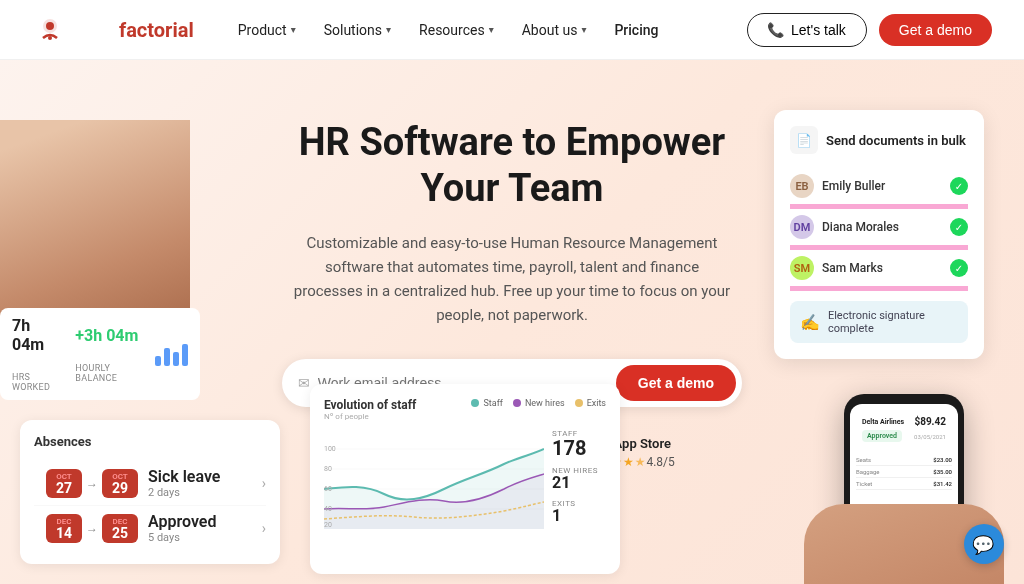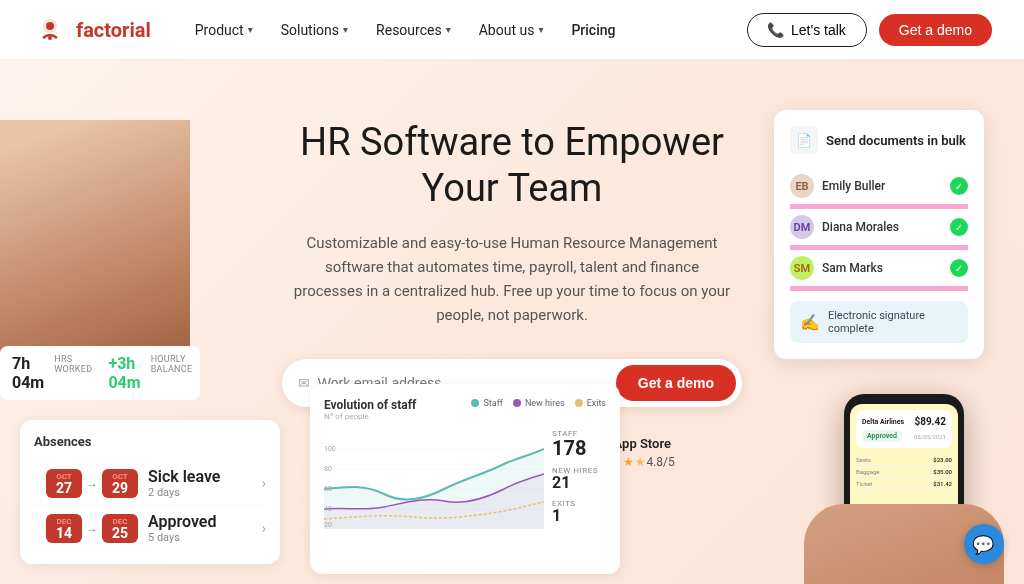--- a/index.html
+++ b/index.html
@@ -33,21 +33,21 @@
     
     .hero {
       background: linear-gradient(135deg, #fdf3ee 0%, #fde8dc 50%, #fce4d8 100%);
       position: relative; height: 524px; overflow: hidden;
     }
     .hero-center {
       position: absolute; left: 50%; top: 0; transform: translateX(-50%);
       width: 460px; text-align: center; padding-top: 60px;
     }
     .hero-title {
-      font-size: 38px; font-weight: 400; color: #1a1a1a; line-height: 1.2; margin-bottom: 20px; text-align: center;
+      font-size: 38px; font-weight: 700; color: #1a1a1a; line-height: 1.2; margin-bottom: 20px; text-align: center;
     }
     .hero-subtitle {
       font-size: 15px; color: #555; line-height: 1.6; margin-bottom: 32px; padding: 0 10px;
     }
     .email-form {
       display: flex; align-items: center; background: #fff; border-radius: 40px;
       padding: 6px 6px 6px 16px; box-shadow: 0 2px 12px rgba(0,0,0,0.1);
       margin-bottom: 28px;
     }
     .email-icon { color: #aaa; margin-right: 8px; font-size: 14px; }
@@ -77,21 +77,21 @@
     }
     .person-silhouette {
       width: 100%; height: 100%;
       background: linear-gradient(160deg, #e8c4a8 10%, #c48a6a 60%, #a06040 100%);
     }
     .hours-badge {
       position: absolute; bottom: 0; left: 0; right: 0;
       background: #fff; border-radius: 8px; padding: 8px 12px;
       display: flex; gap: 16px; align-items: center; font-size: 11px;
     }
-    .hours-item { display: flex; flex-direction: row; gap: 10px; }
+    .hours-item { display: flex; flex-direction: column; gap: 18px; }
     .hours-value { font-size: 16px; font-weight: 700; color: #222; }
     .hours-label { font-size: 9px; color: #888; text-transform: uppercase; letter-spacing: 0.3px; }
     .mini-chart { display: flex; align-items: flex-end; gap: 3px; height: 24px; }
     .mini-bar { width: 6px; background: #5b9bf8; border-radius: 2px; }
 
     
     .right-widget {
       position: absolute; right: 40px; top: 50px;
       background: #fff; border-radius: 12px; padding: 16px; width: 210px;
       box-shadow: 0 4px 20px rgba(0,0,0,0.1);
@@ -172,21 +172,21 @@
     
     .bottom-right {
       position: absolute; right: 40px; bottom: -10px;
       width: 160px;
     }
     .phone-frame {
       width: 120px; height: 200px; background: #1a1a1a; border-radius: 20px;
       margin: 0 auto; padding: 10px 6px; box-shadow: 0 8px 30px rgba(0,0,0,0.3);
       position: relative;
     }
-    .phone-screen { background: #fef9c3; border-radius: 12px; height: 100%; overflow: hidden; }
+    .phone-screen { background: #ffffff; border-radius: 12px; height: 100%; overflow: hidden; }
     .phone-card { background: #fff; margin: 6px; border-radius: 8px; padding: 6px; }
     .phone-airline { font-size: 7px; font-weight: 700; color: #222; }
     .phone-amount { font-size: 10px; font-weight: 700; color: #222; }
     .phone-approved { background: #e8f8ee; border-radius: 4px; padding: 2px 5px; font-size: 7px; color: #2a8a4a; font-weight: 600; }
     .phone-date { font-size: 6px; color: #aaa; }
     .phone-rows { margin: 4px 6px; }
     .phone-row { display: flex; justify-content: space-between; padding: 2px 0; border-bottom: 1px solid #f0f0f0; }
     .phone-row-label { font-size: 6px; color: #888; }
     .phone-row-val { font-size: 6px; color: #222; font-weight: 500; }
     .hand-holder {
@@ -210,21 +210,21 @@
 
 <nav class="navbar">
   <div class="logo">
     <svg class="logo-icon" viewBox="0 0 36 36" fill="none">
       <circle cx="18" cy="18" r="18" fill="#fff"></circle>
       <circle cx="18" cy="14" r="7" fill="#c0392b" opacity="0.15"></circle>
       <circle cx="18" cy="14" r="4" fill="#c0392b"></circle>
       <path d="M11 26 Q18 20 25 26" stroke="#c0392b" stroke-width="2.5" fill="none"></path>
       <circle cx="18" cy="26" r="2" fill="#c0392b"></circle>
     </svg>
-    <span style="font-size:20px;font-weight:700;color:#c0392b;">factorial</span>
+    <span style="font-size:20px;font-weight:700;color:#c0392b;margin-left:43px;">factorial</span>
   </div>
   <div class="nav-links">
     <div class="nav-item">
       <span>Product</span>
       <span class="chevron">▾</span>
     </div>
     <div class="nav-item">
       <span>Solutions</span>
       <span class="chevron">▾</span>
     </div>

